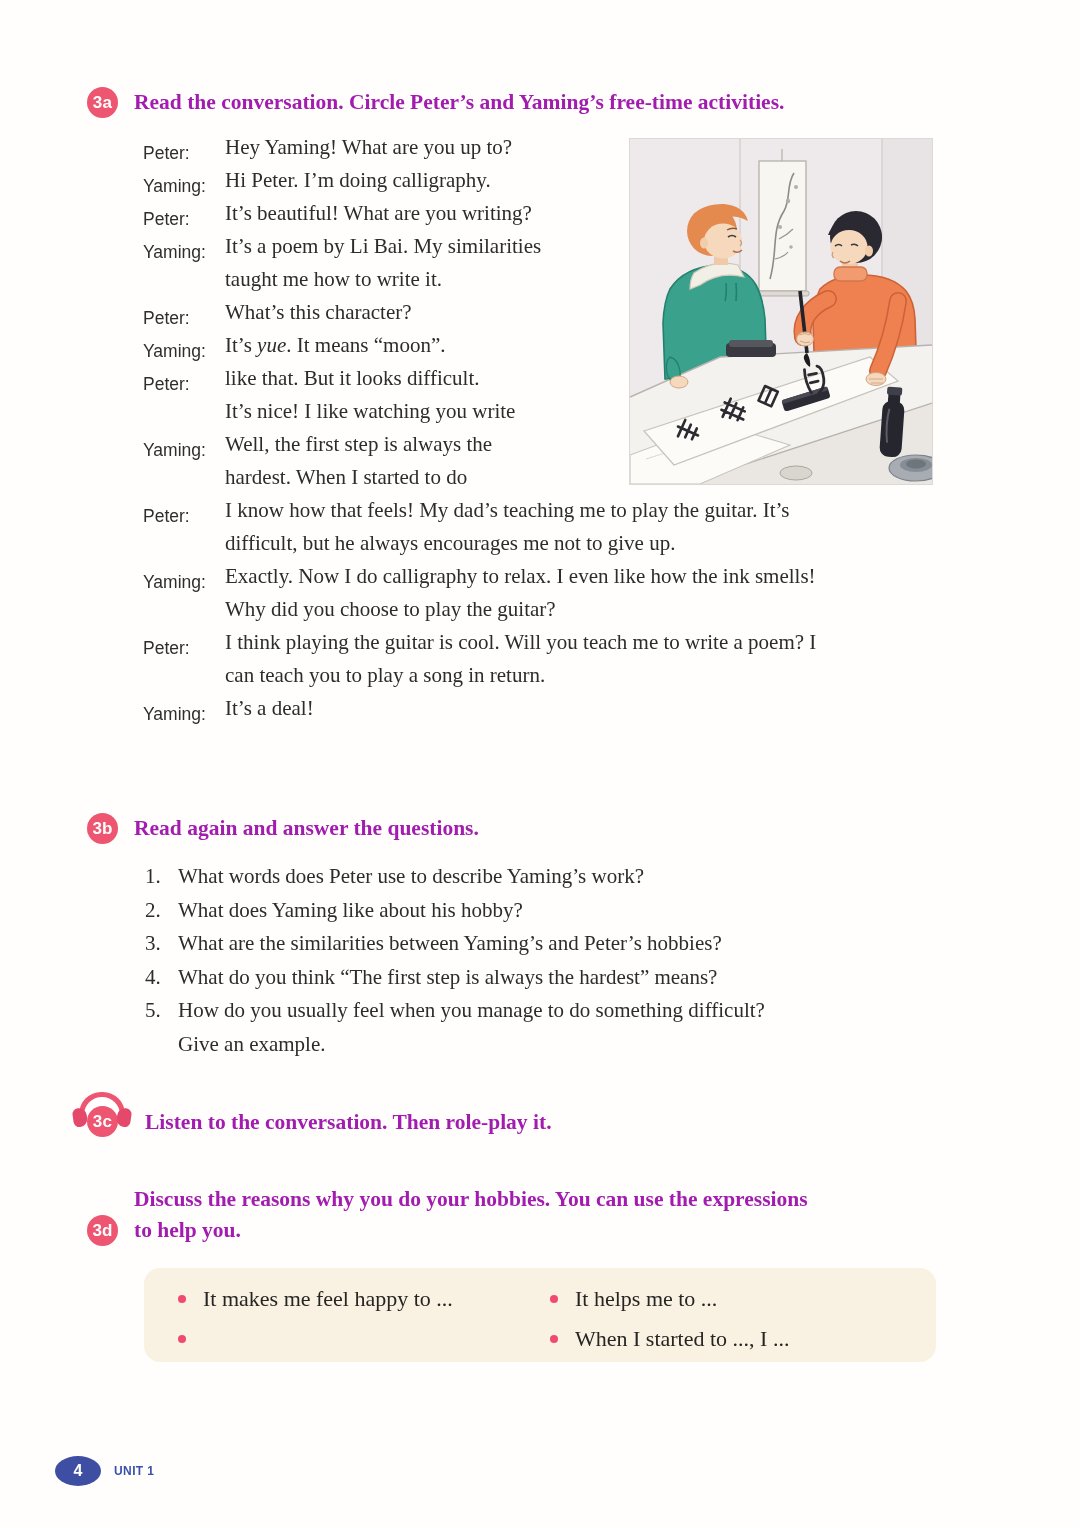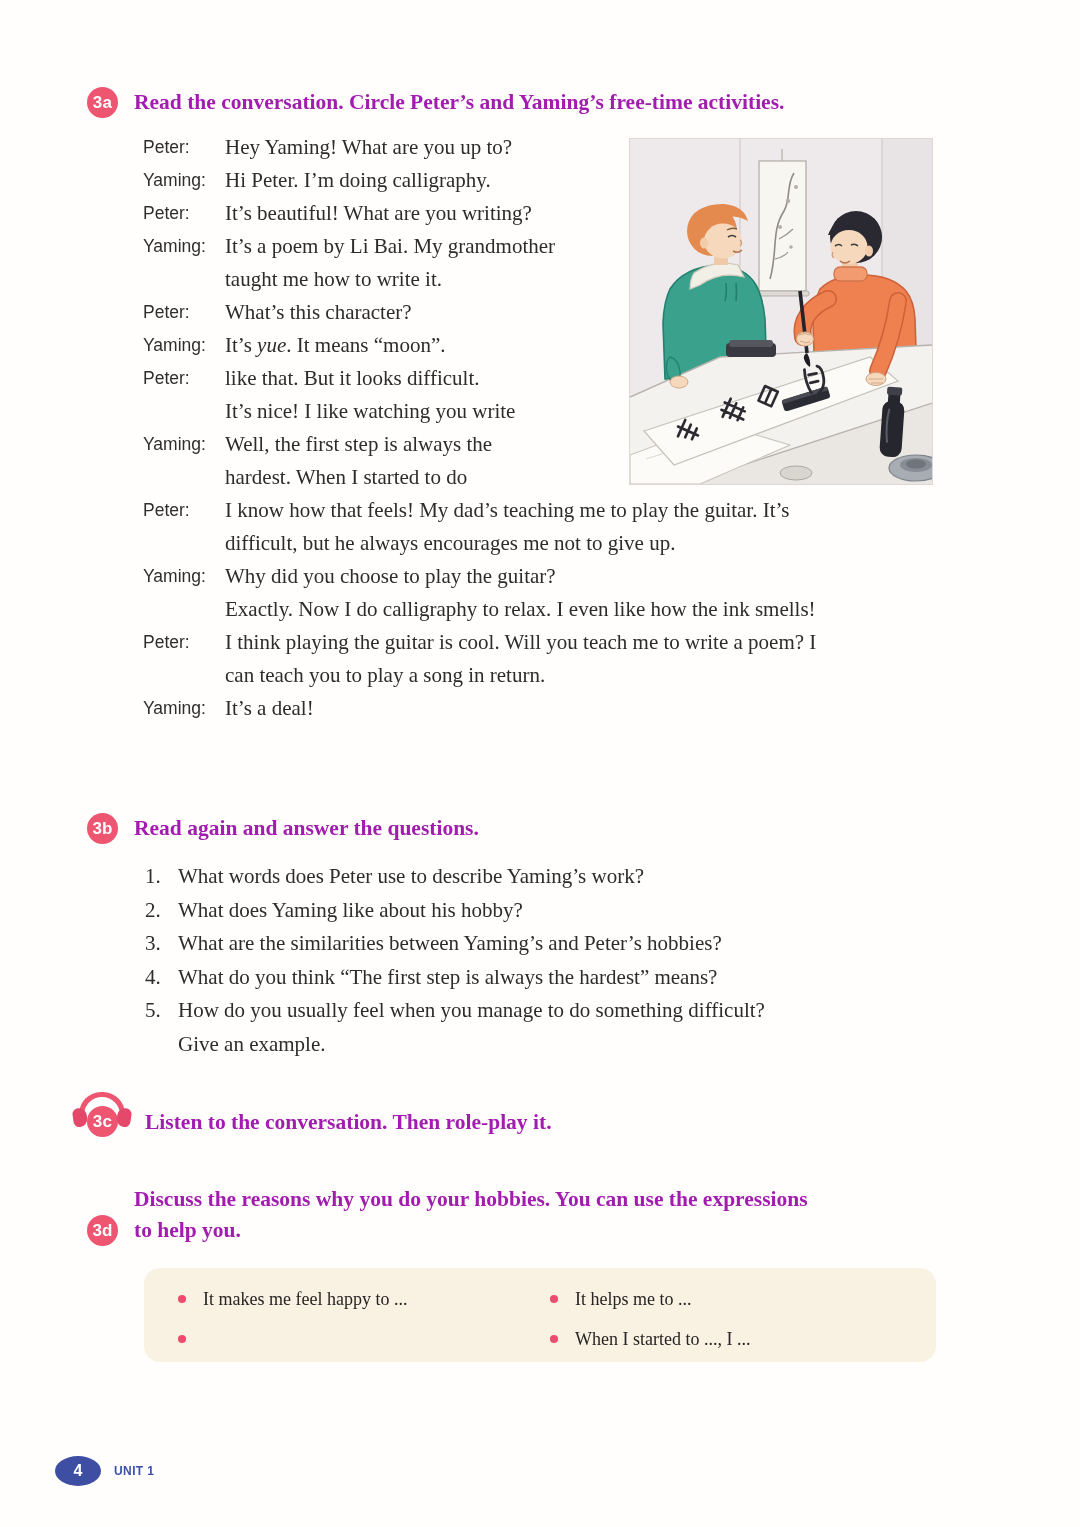--- a/index.html
+++ b/index.html
@@ -10,21 +10,21 @@
   .sec-head{position:absolute;display:flex;align-items:flex-end;gap:16px;}
   .badge{flex:0 0 auto;width:31px;height:31px;border-radius:50%;background:#ee5571;color:#fff;
          font-family:"Liberation Sans",sans-serif;font-weight:bold;font-size:17px;
          display:flex;align-items:center;justify-content:center;letter-spacing:0.2px;}
   .sec-title{font-weight:bold;font-size:21.5px;line-height:31px;color:#a21caf;max-width:800px;padding-top:1px;}
   .sec-title .tline{display:block;}
 
   
   .dialogue{position:absolute;left:143px;top:131px;width:794px;font-size:21px;line-height:33px;}
   .turn{position:relative;padding-left:82px;}
-  .speaker{position:absolute;left:0;top:0;font-family:"Liberation Sans",sans-serif;
+  .speaker{position:absolute;left:0;top:6px;font-family:"Liberation Sans",sans-serif;
            font-size:17.5px;line-height:33px;color:#2f2e2c;}
   .dline{display:block;white-space:nowrap;}
   .dline i{font-style:italic;}
 
   
   .illustration{position:absolute;left:630px;top:139px;width:302px;height:345px;
                 outline:1px solid #ddd8d6;background:#eee9ea;}
 
   
   .questions{position:absolute;left:145px;top:860px;width:800px;font-size:21px;line-height:33.5px;}
@@ -39,21 +39,21 @@
   .listen-badge .badge{position:absolute;left:15px;top:15px;}
   .cup{position:absolute;top:17px;width:14px;height:19px;background:#e4496b;}
   .cup-left{left:1px;border-radius:6px 8px 8px 6px;transform:rotate(-8deg);}
   .cup-right{right:1px;border-radius:8px 6px 6px 8px;transform:rotate(8deg);}
 
   
   .expr-box{position:absolute;left:144px;top:1268px;width:792px;height:94px;background:#f9f1e2;
             border-radius:16px;display:grid;grid-template-columns:372px auto;
             padding:11px 0 0 34px;box-sizing:border-box;}
   .expr-col{display:flex;flex-direction:column;}
-  .expr-item{display:flex;align-items:flex-start;line-height:40px;font-size:18px;color:#262523;}
+  .expr-item{display:flex;align-items:flex-start;line-height:40px;font-size:22px;color:#262523;}
   .bullet{flex:0 0 auto;width:8px;height:8px;border-radius:50%;background:#f04a6e;margin:16px 17px 0 0;}
 
   
   .footer{position:absolute;left:55px;top:1456px;display:flex;align-items:center;gap:13px;
           font-family:"Liberation Sans",sans-serif;}
   .page-oval{width:46px;height:30px;border-radius:50%;background:#3e4fa3;color:#fff;
              font-weight:bold;font-size:16px;display:flex;align-items:center;justify-content:center;}
   .unit-label{font-weight:bold;font-size:12px;color:#3a50ae;letter-spacing:0.4px;}
 </style>
 </head>
@@ -192,21 +192,21 @@
       <div class="turn">
         <span class="speaker">Yaming:</span>
         <span class="dline">Hi Peter. I’m doing calligraphy.</span>
       </div>
       <div class="turn">
         <span class="speaker">Peter:</span>
         <span class="dline">It’s beautiful! What are you writing?</span>
       </div>
       <div class="turn">
         <span class="speaker">Yaming:</span>
-        <span class="dline">It’s a poem by Li Bai. My grandmother</span>
+        <span class="dline">It’s a poem by Li Bai. My similarities</span>
         <span class="dline">taught me how to write it.</span>
       </div>
       <div class="turn">
         <span class="speaker">Peter:</span>
         <span class="dline">What’s this character?</span>
       </div>
       <div class="turn">
         <span class="speaker">Yaming:</span>
         <span class="dline">It’s <i>yue</i>. It means “moon”.</span>
       </div>
@@ -220,22 +220,22 @@
         <span class="dline">Well, the first step is always the</span>
         <span class="dline">hardest. When I started to do</span>
       </div>
       <div class="turn">
         <span class="speaker">Peter:</span>
         <span class="dline">I know how that feels! My dad’s teaching me to play the guitar. It’s</span>
         <span class="dline">difficult, but he always encourages me not to give up.</span>
       </div>
       <div class="turn">
         <span class="speaker">Yaming:</span>
+        <span class="dline">Exactly. Now I do calligraphy to relax. I even like how the ink smells!</span>
         <span class="dline">Why did you choose to play the guitar?</span>
-        <span class="dline">Exactly. Now I do calligraphy to relax. I even like how the ink smells!</span>
       </div>
       <div class="turn">
         <span class="speaker">Peter:</span>
         <span class="dline">I think playing the guitar is cool. Will you teach me to write a poem? I</span>
         <span class="dline">can teach you to play a song in return.</span>
       </div>
       <div class="turn">
         <span class="speaker">Yaming:</span>
         <span class="dline">It’s a deal!</span>
       </div>

